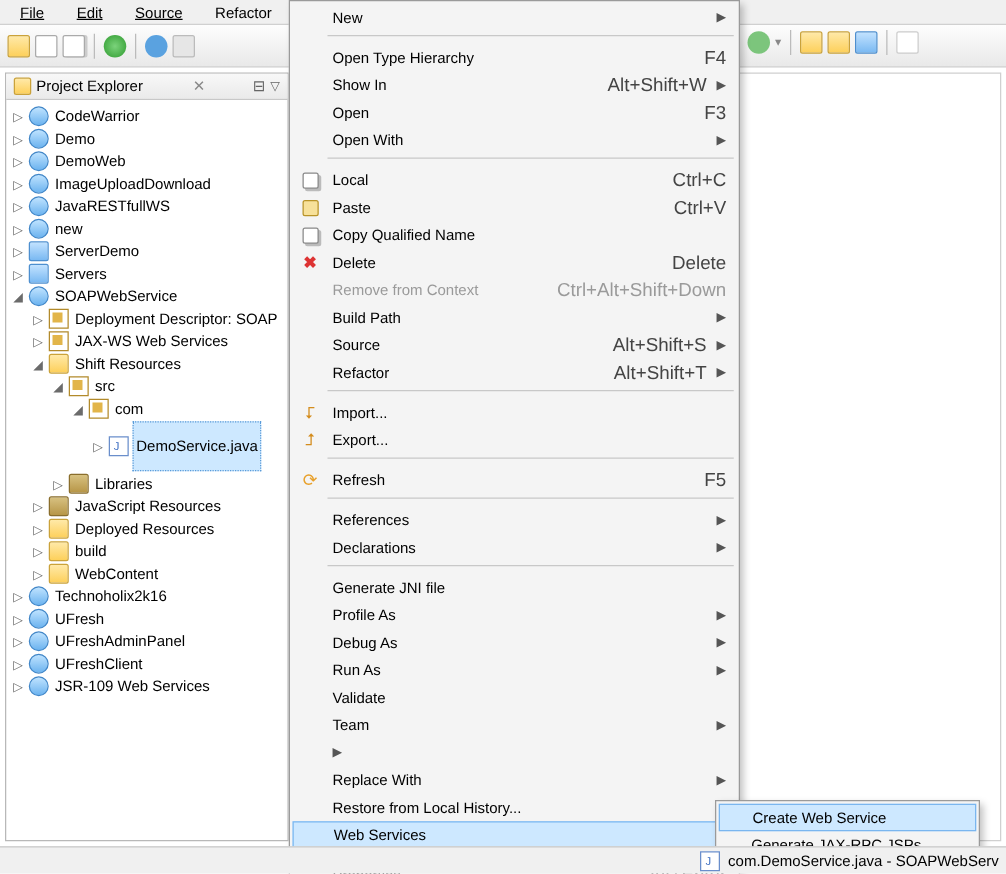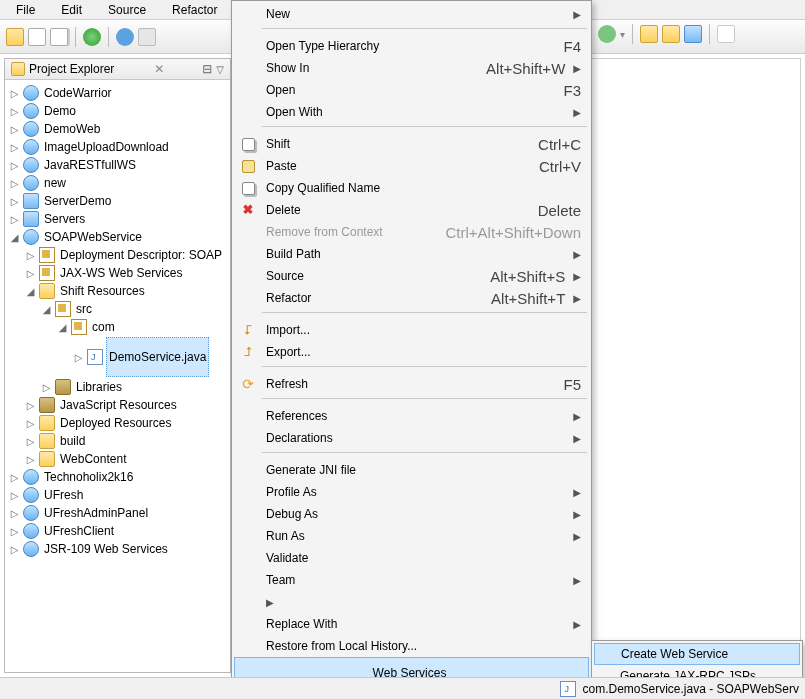--- a/index.html
+++ b/index.html
@@ -15,21 +15,21 @@
 }
 .menubar {
   display: flex;
   gap: 2px;
   padding: 2px 4px;
   background: #f0f0f0;
   border-bottom: 1px solid #d0d0d0;
   height: 20px;
 }
 .menubar span { padding: 1px 6px; cursor: default; }
-.menubar .mn { text-underline-offset: 1px; }
+.menubar .mn { text-decoration: underline; text-underline-offset: 1px; }
 .toolbar {
   display: flex; align-items: center; gap: 4px;
   padding: 4px 6px;
   background: linear-gradient(#fdfdfd,#e9e9e9);
   border-bottom: 1px solid #ccc;
   height: 34px;
 }
 .tbtn { width:18px; height:18px; display:inline-block; border-radius:2px; }
 .sep { width:1px; height:20px; background:#bbb; margin:0 3px; }
 .toolbar-right { display:flex; gap:4px; position:absolute; left:598px; top:24px; align-items:center;}
@@ -63,31 +63,31 @@
   width:361px; background:#f4f4f4;
   border:1px solid #9a9a9a;
   box-shadow: 3px 3px 6px rgba(0,0,0,0.25);
   padding:2px;
 }
 .context-menu .row {
   display:flex; align-items:center;
   height:22px; padding:0 8px 0 4px;
   gap:8px;
 }
-.context-menu .row.sel { background:#cde8ff; border:1px solid #7ab6ef;flex-direction:column; }
+.context-menu .row.sel { background:#cde8ff; border:1px solid #7ab6ef; }
 .context-menu .row .icon { width:20px; display:flex; justify-content:center; }
 .context-menu .row .label { flex:1; }
 .context-menu .row .accel { color:#444; font-size:15px; }
 .context-menu .row .sub { color:#555; font-size:10px; }
 .context-menu .row.disabled .label,
 .context-menu .row.disabled .accel { color:#9a9a9a; }
 .context-menu .sep-row { height:7px; padding:0; }
 .context-menu .sep-row hr { border:none; border-top:1px solid #c8c8c8; margin:3px 2px 3px 28px; }
 .submenu {
-  position:absolute; left:591px; top:640px;
+  position:absolute; left:572px; top:640px;
   width:212px; background:#f4f4f4;
   border:1px solid #9a9a9a;
   box-shadow: 3px 3px 6px rgba(0,0,0,0.25);
   padding:2px;
 }
 .submenu .row { display:flex; align-items:center; height:22px; padding:0 8px 0 26px; }
 .submenu .row.sel { background:#cde8ff; border:1px solid #7ab6ef; }
 .statusbar {
   position:absolute; bottom:0; left:0; right:0;
   height:22px; background:#f0f0f0; border-top:1px solid #c8c8c8;
@@ -329,21 +329,21 @@
       <span class="label">Open With</span>
       <span class="sub">▶</span>
     </div>
     <div class="sep-row">
       <hr>
     </div>
     <div class="row">
       <span class="icon">
         <span class="tbtn i-copy" style="width:13px;height:13px"></span>
       </span>
-      <span class="label">Shift</span>
+      <span class="label">Local</span>
       <span class="accel">Ctrl+C</span>
     </div>
     <div class="row">
       <span class="icon">
         <span class="tbtn i-paste" style="width:13px;height:13px"></span>
       </span>
       <span class="label">Paste</span>
       <span class="accel">Ctrl+V</span>
     </div>
     <div class="row">

